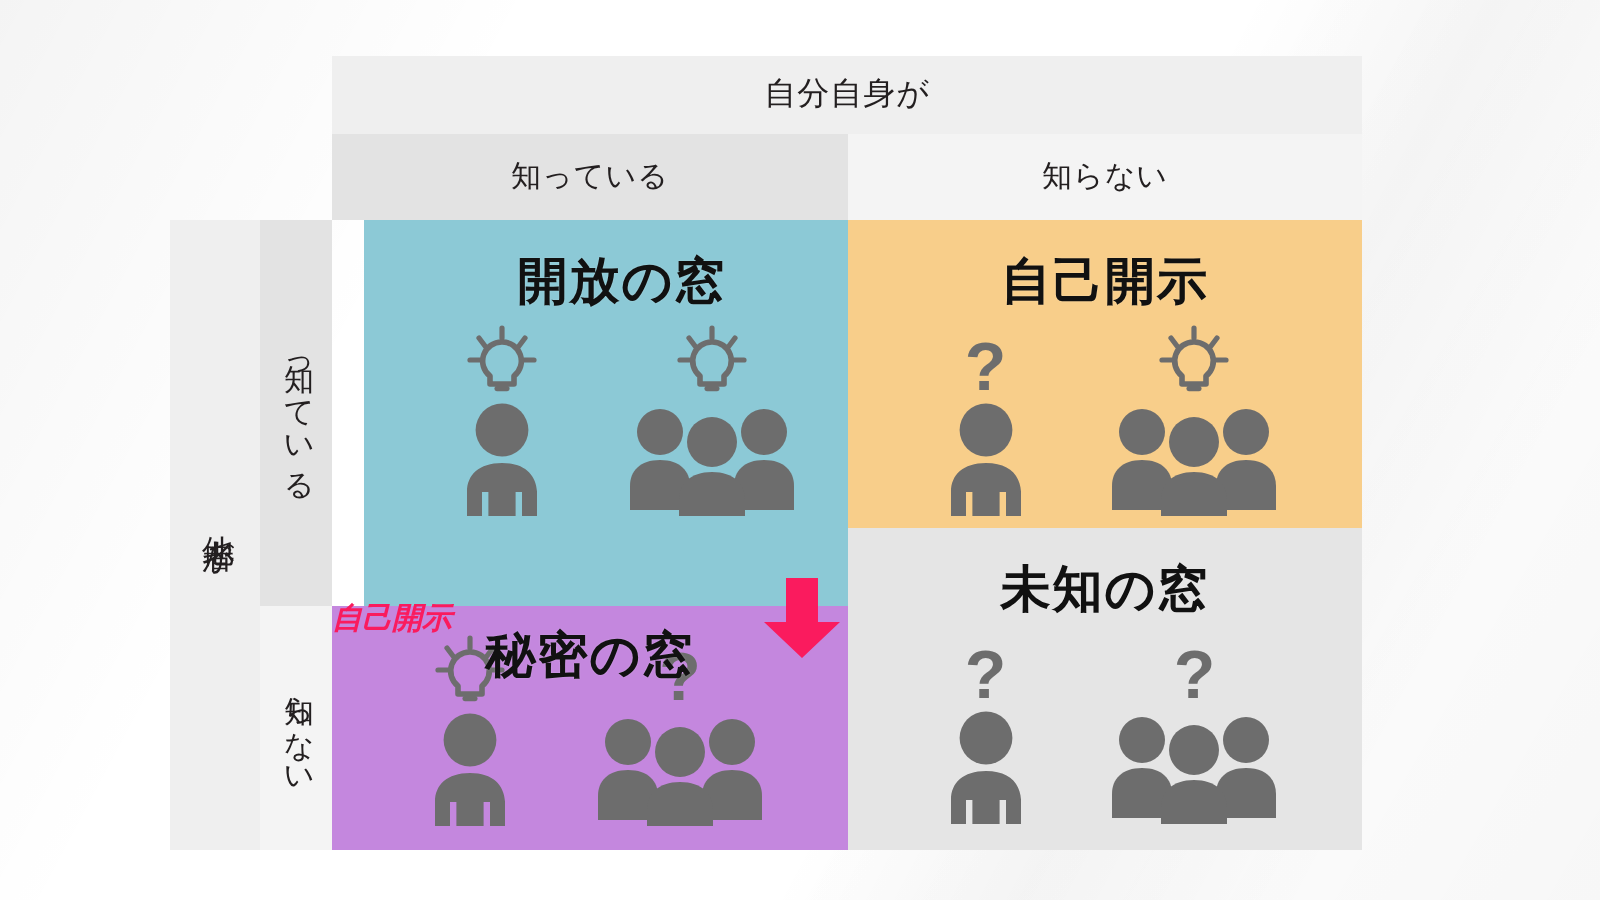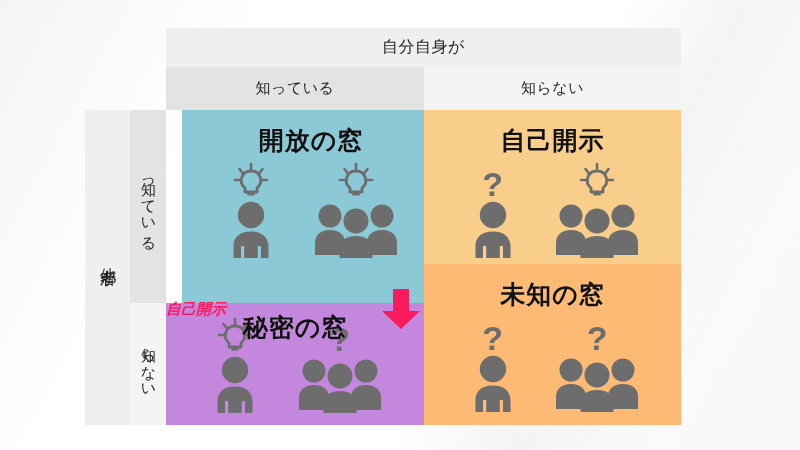--- a/index.html
+++ b/index.html
@@ -62,21 +62,21 @@
     font-size:15px;color:#231f20;letter-spacing:1px;
   }
   .side-know{top:82px;height:193px;background:#e3e3e3;}
   .side-unknow{top:275px;height:122px;background:#f4f4f4;}
 
   
   .quad{position:absolute;overflow:hidden;}
   .q-open   {left:97px;  top:82px;  width:258px; height:193px; background:#8cc9d6;}
   .q-blind  {left:339px; top:82px;  width:257px; height:154px; background:#f8ce8a;}
   .q-hidden {left:81px;  top:275px; width:258px; height:122px; background:#c487de;}
-  .q-unknown{left:339px; top:236px; width:257px; height:161px; background:#fdba74;}
+  .q-unknown{left:339px; top:236px; width:257px; height:161px; background:#e5e5e5;}
 
   .q-title{
     position:absolute;left:0;right:0;
     text-align:center;
     font-size:25px;font-weight:bold;color:#111111;
     letter-spacing:1px;
     z-index:5;
     text-shadow:0 0 1px rgba(255,255,255,.25);
   }
   .q-open .q-title   {top:14px;}

